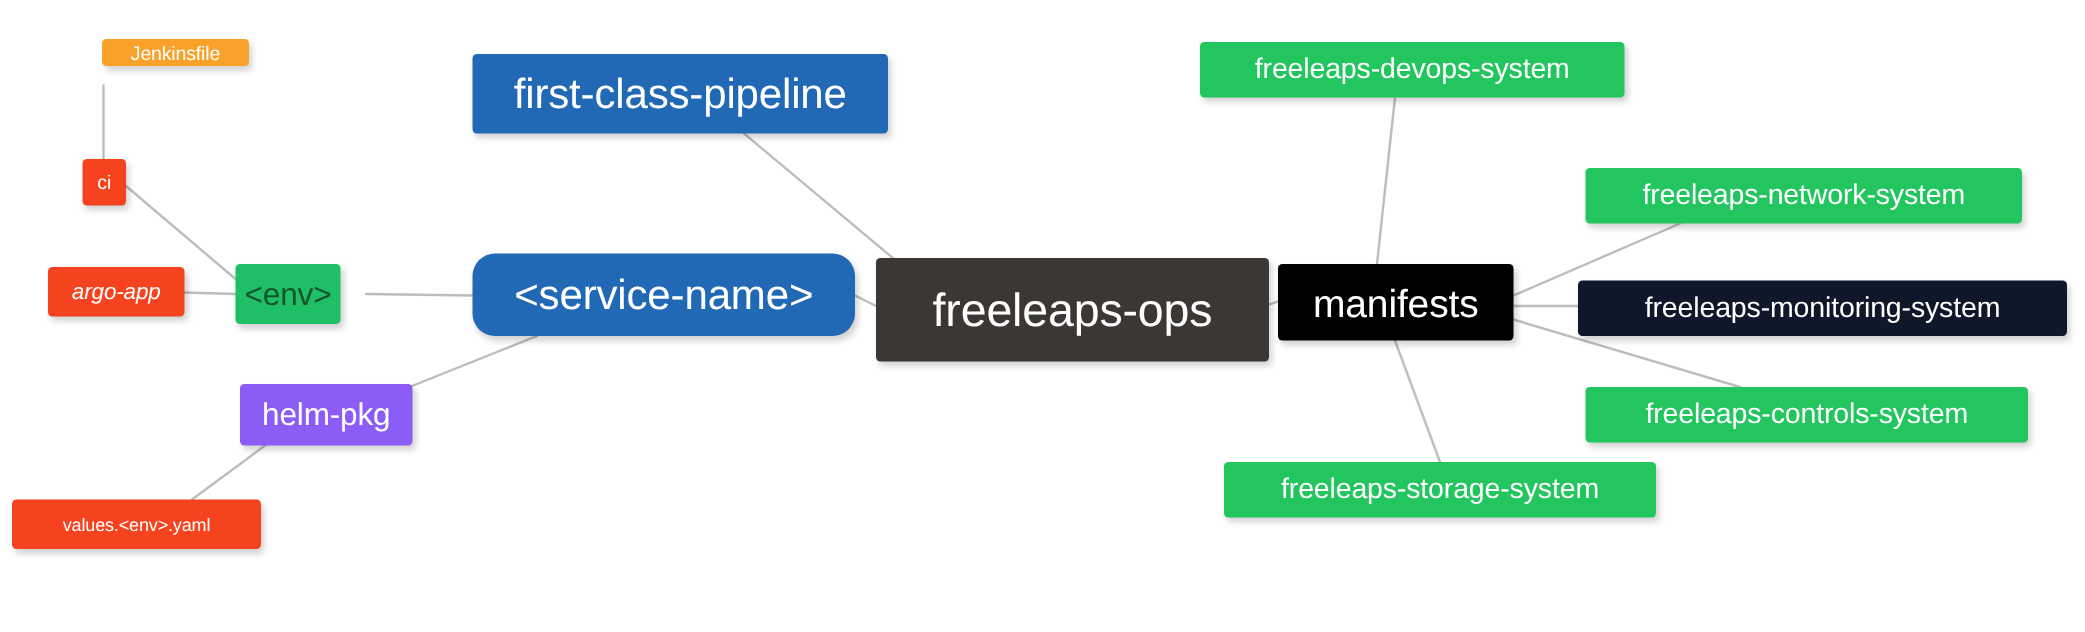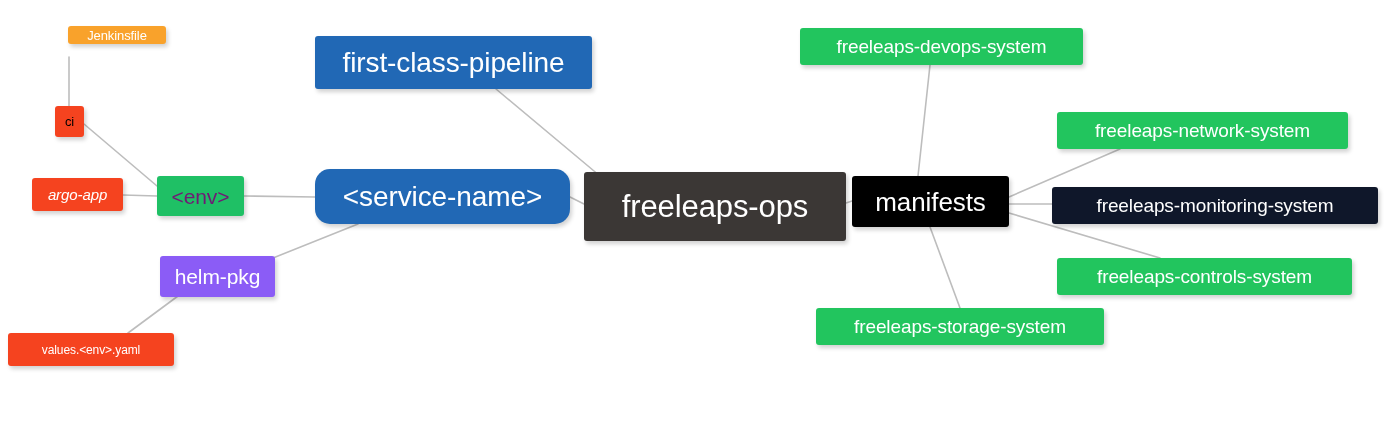--- a/index.html
+++ b/index.html
@@ -57,27 +57,27 @@
       <line x1="918" y1="176" x2="930" y2="65" stroke="#bdbdbd" stroke-width="1.6" stroke-linecap="round"></line>
       <line x1="1009" y1="197" x2="1120" y2="149" stroke="#bdbdbd" stroke-width="1.6" stroke-linecap="round"></line>
       <line x1="1009" y1="204" x2="1052" y2="204" stroke="#bdbdbd" stroke-width="1.6" stroke-linecap="round"></line>
       <line x1="1009" y1="213" x2="1160" y2="258" stroke="#bdbdbd" stroke-width="1.6" stroke-linecap="round"></line>
       <line x1="930" y1="227" x2="960" y2="308" stroke="#bdbdbd" stroke-width="1.6" stroke-linecap="round"></line>
     </svg>
   <div id="node-layer">
       <div class="node" style="left: 20px; top: 26px; width: 98px; height: 18px; background: rgb(249, 162, 43); color: rgb(255, 255, 255); font-size: 13px; margin-left: 48px;">
         <span class="node-label">Jenkinsfile</span>
       </div>
-      <div class="node" style="left: 55px; top: 106px; width: 29px; height: 31px; background: rgb(245, 67, 31); color: #000000; font-size: 13px;">
+      <div class="node" style="left: 55px; top: 106px; width: 29px; height: 31px; background: rgb(245, 67, 31); color: #ffffff; font-size: 13px;">
         <span class="node-label">ci</span>
       </div>
       <div class="node" style="left: 32px; top: 178px; width: 91px; height: 33px; background: rgb(245, 67, 31); color: rgb(255, 255, 255); font-size: 15px; font-style: italic;">
         <span class="node-label">argo-app</span>
       </div>
-      <div class="node" style="left: 157px; top: 176px; width: 87px; height: 40px; background: rgb(31, 192, 101); color: #701a75; font-size: 21px;">
+      <div class="node" style="left: 157px; top: 176px; width: 70px; height: 40px; background: rgb(31, 192, 101); color: #14532d; font-size: 21px;">
         <span class="node-label">&lt;env&gt;</span>
       </div>
       <div class="node" style="left: 160px; top: 256px; width: 115px; height: 41px; background: #8b5cf6; color: rgb(255, 255, 255); font-size: 21px;">
         <span class="node-label">helm-pkg</span>
       </div>
       <div class="node" style="left: 8px; top: 333px; width: 166px; height: 33px; background: rgb(245, 67, 31); color: rgb(255, 255, 255); font-size: 12px;">
         <span class="node-label">values.&lt;env&gt;.yaml</span>
       </div>
       <div class="node" style="left: 315px; top: 36px; width: 277px; height: 53px; background: rgb(33, 104, 181); color: rgb(255, 255, 255); font-size: 28px;">
         <span class="node-label">first-class-pipeline</span>

